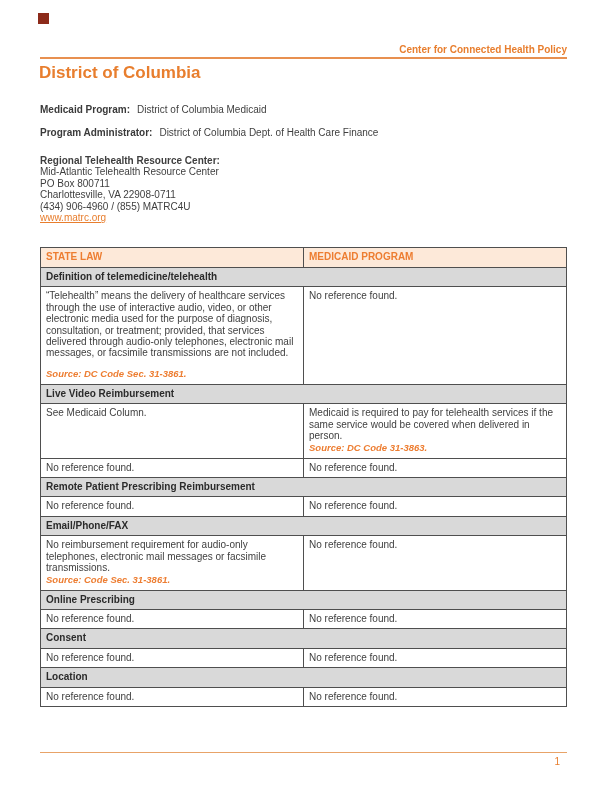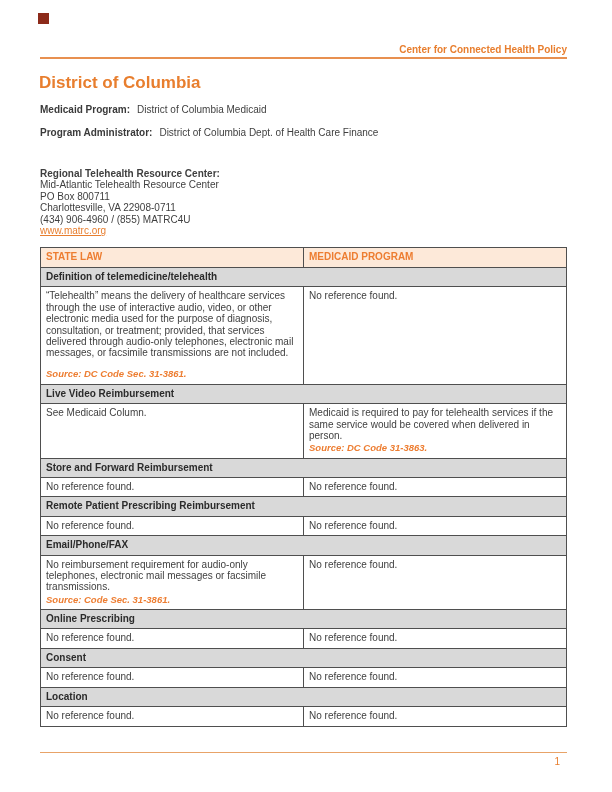--- a/index.html
+++ b/index.html
@@ -31,37 +31,37 @@
   .rule {
     position: absolute;
     left: 40px;
     width: 527px;
     height: 2px;
   }
   .top-rule { top: 57px; background: #e removed; background: #e89050; }
   .bottom-rule { top: 752px; background: #e8a368; height: 1px; }
   .title {
     position: absolute;
-    left: 39px; top: 73px;
+    left: 39px; top: 63px;
     font-size: 17px;
     font-weight: bold;
     color: #e87e2e;
   }
   .info-line {
     position: absolute;
     left: 40px;
     font-size: 10px;
     line-height: 11.5px;
     white-space: nowrap;
   }
   .info-line .lbl { font-weight: bold; color: #3a3a3a; }
   .info-line .val { margin-left: 7px; }
   .rtrc-block {
     position: absolute;
-    left: 40px; top: 168px;
+    left: 40px; top: 155px;
     font-size: 10px;
     line-height: 11.4px;
   }
   .rtrc-block .lbl { font-weight: bold; }
   .website-link {
     color: #e87e2e;
     text-decoration: underline;
     cursor: pointer;
   }
   table.policy {
@@ -165,23 +165,20 @@
         <td>
           <div class="cell-body">See Medicaid Column.</div>
         </td>
         <td>
           <div class="cell-body mh-live">Medicaid is required to pay for telehealth services if the same service would be covered when delivered in person.</div>
           <p class="src">Source: DC Code 31-3863.</p>
         </td>
       </tr>
 
       <tr>
-        <td class="section" colspan="2">Store and Forward Reimbursement</td>
-      </tr>
-      <tr>
         <td>
           <div class="cell-body">No reference found.</div>
         </td>
         <td>
           <div class="cell-body">No reference found.</div>
         </td>
       </tr>
 
       <tr>
         <td class="section" colspan="2">Remote Patient Prescribing Reimbursement</td>

